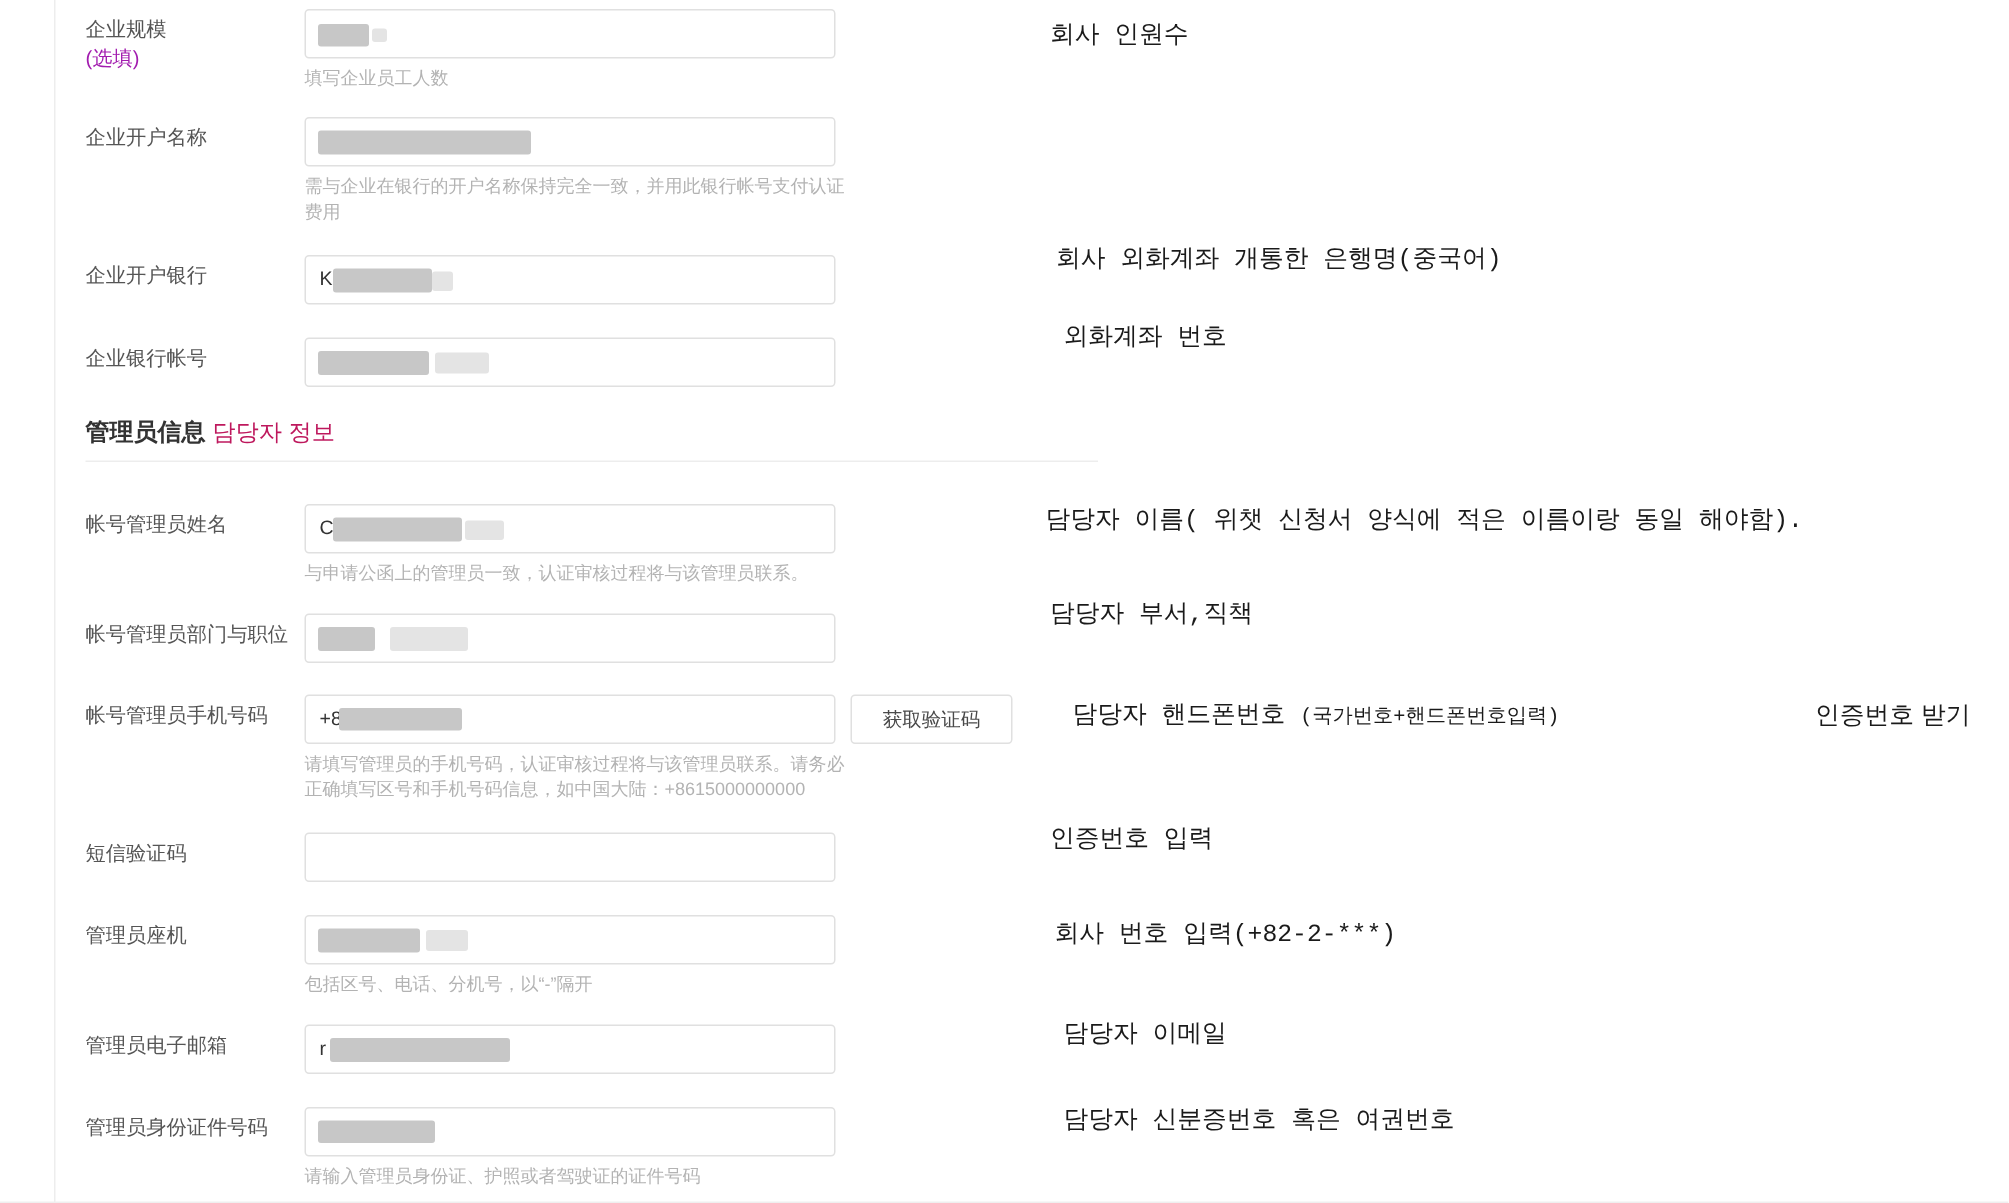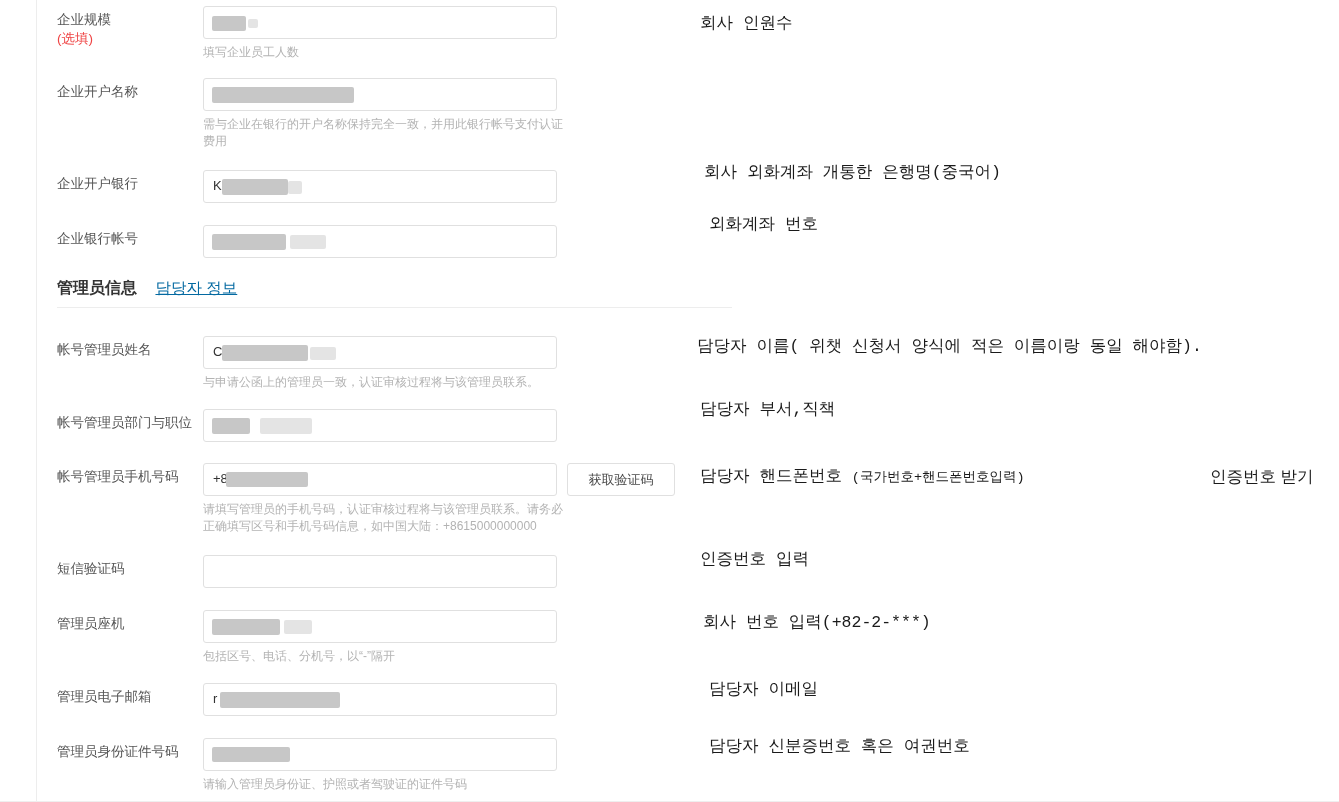--- a/index.html
+++ b/index.html
@@ -55,21 +55,21 @@
     left: 20px;
     top: 0;
     width: 150px;
     font-size: 13.5px;
     color: #555;
     line-height: 19px;
   }
   .field-label .sub {
     display: block;
     font-size: 13.5px;
-    color: #ef4444;
+    color: #a21caf;
   }
   .field-control {
     position: absolute;
     left: 166px;
     top: -4px;
     width: 354px;
   }
   .input-box {
     box-sizing: border-box;
     width: 354px;
@@ -129,24 +129,22 @@
     width: 640px;
   }
   .section-head .title {
     font-size: 16px;
     font-weight: bold;
     color: #333;
     display: inline-block;
   }
   .section-head .title-note {
     font-size: 15.5px;
-    color: #0369a1;
+    color: #be185d;
     display: inline-block;
-    margin-left: 14px;
-    text-decoration: underline;
   }
   .section-rule {
     position: absolute;
     left: 20px;
     width: 675px;
     height: 1px;
     background: #ededed;
   }
 
   
@@ -309,21 +307,21 @@
 
   </div>
 
   <div class="notes-col">
     <div class="note" style="left:3px; top:13px;">회사 인원수</div>
     <div class="note" style="left:7px; top:162px;">회사 외화계좌 개통한 은행명(중국어)</div>
     <div class="note" style="left:12px; top:214px;">외화계좌 번호</div>
     <div class="note" style="left:0; top:336px;">담당자 이름( 위챗 신청서 양식에 적은 이름이랑 동일 해야함).</div>
     <div class="note" style="left:3px; top:399px;">담당자 부서,직책</div>
 
-    <div class="note" style="left:3px; top:466px;">
+    <div class="note" style="left:18px; top:466px;">
       <span>담당자 핸드폰번호</span>
       <span class="small">(국가번호+핸드폰번호입력)</span>
     </div>
     <div class="note-right" style="left:513px; top:466px;">인증번호 받기</div>
 
     <div class="note" style="left:3px; top:549px;">인증번호 입력</div>
     <div class="note" style="left:6px; top:612px;">회사 번호 입력(+82-2-***)</div>
     <div class="note" style="left:12px; top:679px;">담당자 이메일</div>
     <div class="note" style="left:12px; top:736px;">담당자 신분증번호 혹은 여권번호</div>
   </div>

